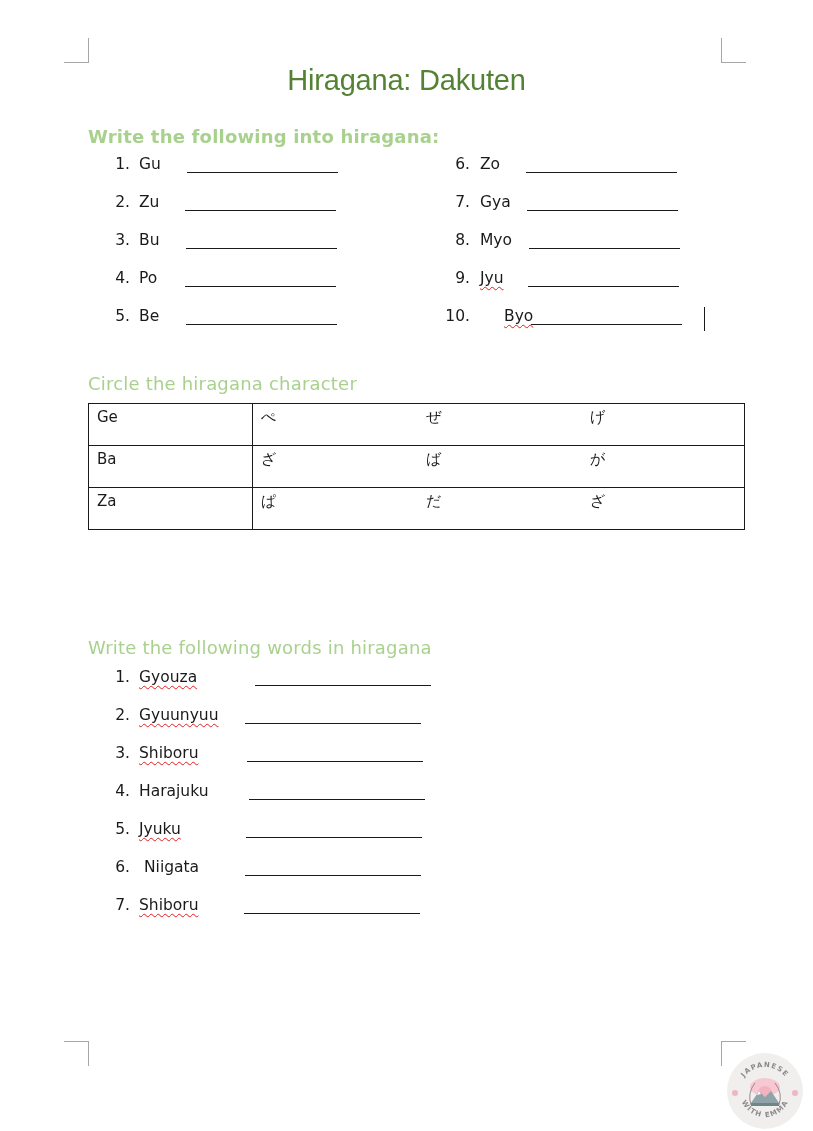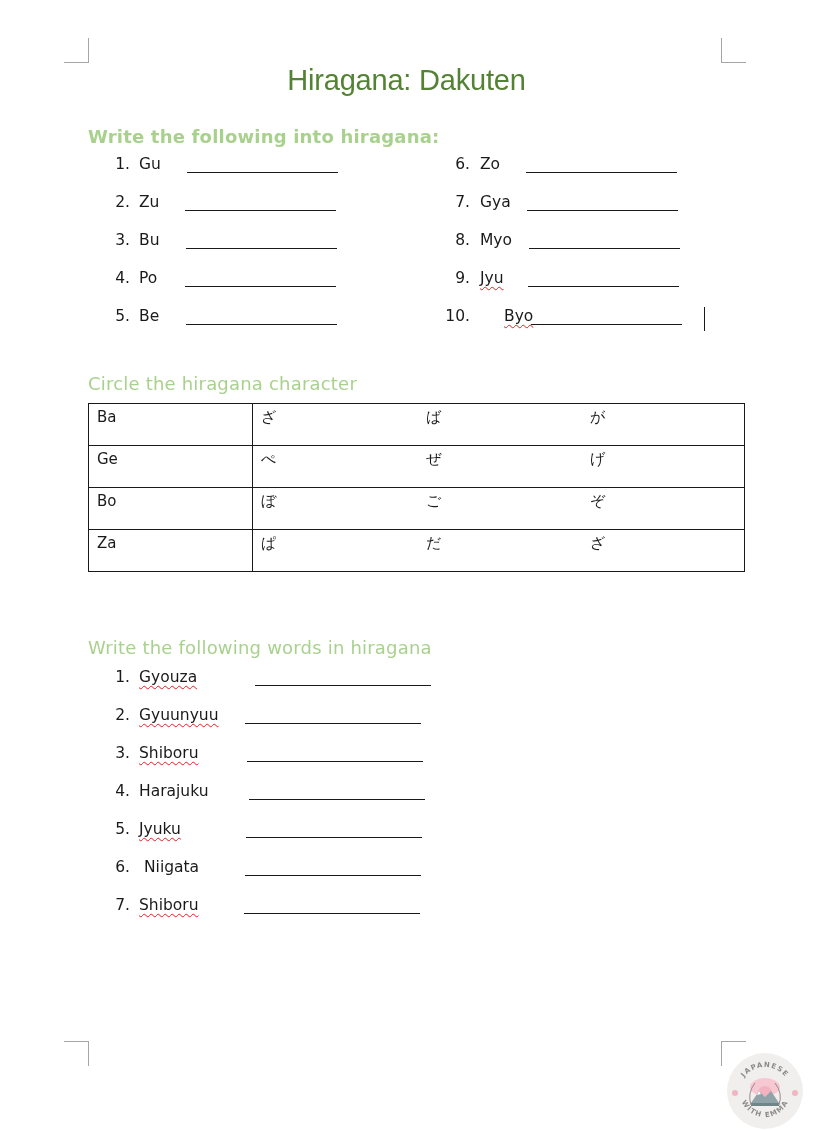--- a/index.html
+++ b/index.html
@@ -118,46 +118,36 @@
   </div>
 </div>
 
 <div class="cursor"></div>
 
 <div class="heading" style="top:373px;">Circle the hiragana character</div>
 
 <table class="choices">
   <tbody>
       <tr>
-    <td class="latin">Ba</td>
-    <td class="kana">
-      <div class="kana-cell">
-        <span style="left:0;">ざ</span>
-        <span style="left:165px;">ば</span>
-        <span style="left:329px;">が</span>
-      </div>
-    </td>
-  </tr>
-  <tr>
     <td class="latin">Ge</td>
     <td class="kana">
       <div class="kana-cell">
         <span style="left:0;">ぺ</span>
         <span style="left:165px;">ぜ</span>
         <span style="left:329px;">げ</span>
       </div>
     </td>
   </tr>
   <tr>
-    <td class="latin">Bo</td>
+    <td class="latin">Ba</td>
     <td class="kana">
       <div class="kana-cell">
-        <span style="left:0;">ぼ</span>
-        <span style="left:165px;">ご</span>
-        <span style="left:329px;">ぞ</span>
+        <span style="left:0;">ざ</span>
+        <span style="left:165px;">ば</span>
+        <span style="left:329px;">が</span>
       </div>
     </td>
   </tr>
   <tr>
     <td class="latin">Za</td>
     <td class="kana">
       <div class="kana-cell">
         <span style="left:0;">ぱ</span>
         <span style="left:165px;">だ</span>
         <span style="left:329px;">ざ</span>

